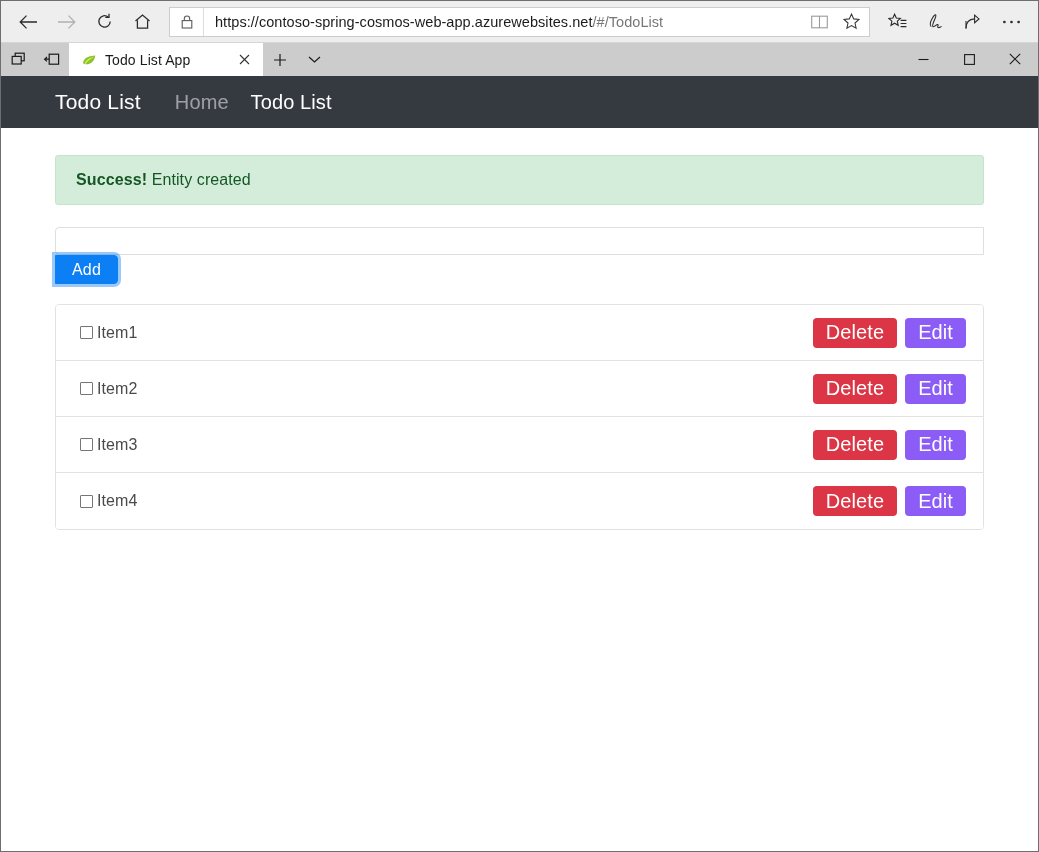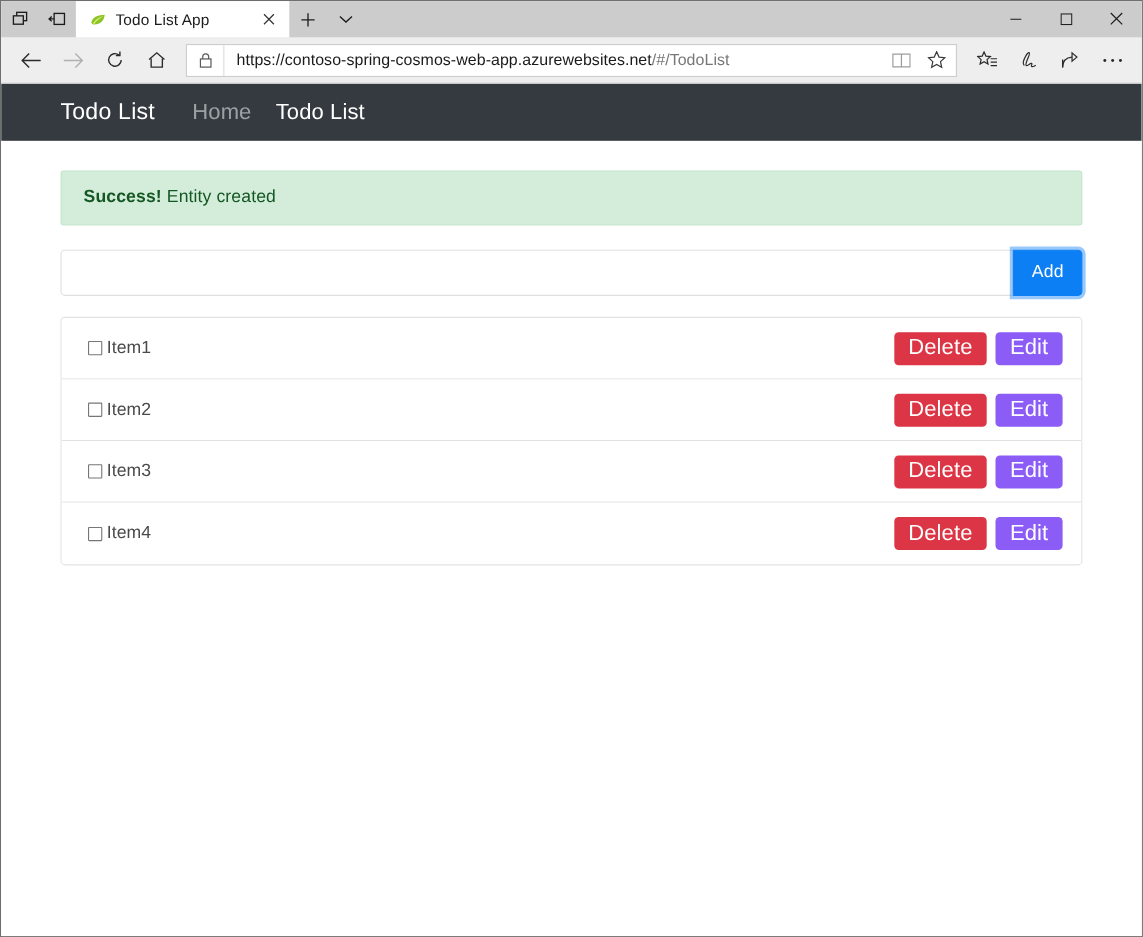--- a/index.html
+++ b/index.html
@@ -175,20 +175,21 @@
     padding: 15px 20px;
     font-size: 16px;
     letter-spacing: 0.1px;
   }
   #alert b { font-weight: bold; }
 
   #addrow {
     margin-top: 22px;
     display: flex;
     height: 57px;
+    flex-direction: column;
   }
   #todo-input {
     flex: 1 1 auto;
     border: 1px solid #dfdfdf;
     border-radius: 4px 0 0 4px;
     background: #fff;
     height: 42px;
     font-size: 15px;
     padding: 0 12px;
     outline: none;
@@ -203,21 +204,21 @@
     border: 1px solid #0d7ff5;
     border-radius: 0 4px 4px 0;
     font-size: 16px;
     cursor: pointer;
     box-shadow: 0 0 0 3px rgba(13,127,245,0.42);
     font-family: "Liberation Sans", sans-serif;
     letter-spacing: 0.2px;
   }
 
   #todo-list {
-    margin-top: 4px;
+    margin-top: 20px;
     border: 1px solid #e2e2e2;
     border-radius: 4px;
     overflow: hidden;
   }
   .todo-item {
     height: 56px;
     display: flex;
     align-items: center;
     padding: 0 17px 0 24px;
     border-bottom: 1px solid #e2e2e2;
@@ -253,82 +254,20 @@
     letter-spacing: 0.1px;
   }
   .btn-del { background: #dc3545; padding: 0 13px; }
   .btn-edit { background: #8b5cf6; padding: 0 13px; }
 </style>
 </head>
 <body>
 
 <div id="window">
 
-  <div id="tabstrip">
-
-    <div class="sys-icon-btn" title="Set these tabs aside">
-      <svg width="17" height="17" viewBox="0 0 17 17" fill="none" stroke="currentColor" stroke-width="1.2">
-        <rect x="5.2" y="2.2" width="9" height="7.6"></rect>
-        <rect x="2.2" y="5.4" width="9" height="7.6" fill="#cccccc"></rect>
-      </svg>
-    </div>
-
-    <div class="sys-icon-btn" title="Tabs you've set aside">
-      <svg width="18" height="17" viewBox="0 0 18 17" fill="none" stroke="currentColor" stroke-width="1.2">
-        <rect x="6.2" y="3.2" width="9.4" height="10"></rect>
-        <path d="M6.2 8.2 H1.6 M4 6 L1.6 8.2 L4 10.4"></path>
-      </svg>
-    </div>
-
-    <div class="tab">
-      <span class="tab-favicon">
-        <svg width="16" height="16" viewBox="0 0 16 16">
-          <path d="M2 10.4 C3.2 5.2 8.6 3.6 14.2 3.4 C13.6 9.4 9.4 12.6 4.2 12.2 C3 12.1 2.2 11.4 2 10.4 Z" fill="#8bc428"></path>
-          <path d="M3.4 11.4 C5.6 7.6 9.4 5.6 13.2 4.6 C9.8 6.8 6.6 9 4.6 12.1 Z" fill="#d8e86a"></path>
-        </svg>
-      </span>
-      <span class="tab-title">Todo List App</span>
-      <span class="tab-close">
-        <svg width="11" height="11" viewBox="0 0 11 11" stroke="currentColor" stroke-width="1.1">
-          <path d="M1 1 L10 10 M10 1 L1 10"></path>
-        </svg>
-      </span>
-    </div>
-
-    <div class="newtab">
-      <svg width="14" height="14" viewBox="0 0 14 14" stroke="currentColor" stroke-width="1.2">
-        <path d="M7 1 V13 M1 7 H13"></path>
-      </svg>
-    </div>
-
-    <div class="tabmenu">
-      <svg width="13" height="9" viewBox="0 0 13 9" fill="none" stroke="currentColor" stroke-width="1.2">
-        <path d="M1 2 L6.5 7 L12 2"></path>
-      </svg>
-    </div>
-
-    <div id="wincontrols">
-      <div class="wc">
-        <svg width="11" height="11" viewBox="0 0 11 11" stroke="currentColor" stroke-width="1.1">
-          <path d="M0.5 5.5 H10.5"></path>
-        </svg>
-      </div>
-      <div class="wc">
-        <svg width="11" height="11" viewBox="0 0 11 11" fill="none" stroke="currentColor" stroke-width="1.1">
-          <rect x="0.6" y="0.6" width="9.8" height="9.8"></rect>
-        </svg>
-      </div>
-      <div class="wc">
-        <svg width="12" height="12" viewBox="0 0 12 12" stroke="currentColor" stroke-width="1.1">
-          <path d="M0.8 0.8 L11.2 11.2 M11.2 0.8 L0.8 11.2"></path>
-        </svg>
-      </div>
-    </div>
-  </div>
-
   <div id="toolbar">
 
     <div class="nav-btn">
       <svg width="19" height="16" viewBox="0 0 19 16" fill="none" stroke="currentColor" stroke-width="1.3">
         <path d="M18 8 H1.5 M7.5 1.6 L1.2 8 L7.5 14.4"></path>
       </svg>
     </div>
 
     <div class="nav-btn disabled">
       <svg width="19" height="16" viewBox="0 0 19 16" fill="none" stroke="currentColor" stroke-width="1.3">
@@ -391,20 +330,82 @@
         <path d="M2 15.4 V8"></path>
       </svg>
     </div>
 
     <div class="tool-icon">
       <svg width="19" height="6" viewBox="0 0 19 6" fill="currentColor">
         <circle cx="2.4" cy="3" r="1.35"></circle>
           <circle cx="9.5" cy="3" r="1.35"></circle>
           <circle cx="16.6" cy="3" r="1.35"></circle>
       </svg>
+    </div>
+  </div>
+
+  <div id="tabstrip">
+
+    <div class="sys-icon-btn" title="Set these tabs aside">
+      <svg width="17" height="17" viewBox="0 0 17 17" fill="none" stroke="currentColor" stroke-width="1.2">
+        <rect x="5.2" y="2.2" width="9" height="7.6"></rect>
+        <rect x="2.2" y="5.4" width="9" height="7.6" fill="#cccccc"></rect>
+      </svg>
+    </div>
+
+    <div class="sys-icon-btn" title="Tabs you've set aside">
+      <svg width="18" height="17" viewBox="0 0 18 17" fill="none" stroke="currentColor" stroke-width="1.2">
+        <rect x="6.2" y="3.2" width="9.4" height="10"></rect>
+        <path d="M6.2 8.2 H1.6 M4 6 L1.6 8.2 L4 10.4"></path>
+      </svg>
+    </div>
+
+    <div class="tab">
+      <span class="tab-favicon">
+        <svg width="16" height="16" viewBox="0 0 16 16">
+          <path d="M2 10.4 C3.2 5.2 8.6 3.6 14.2 3.4 C13.6 9.4 9.4 12.6 4.2 12.2 C3 12.1 2.2 11.4 2 10.4 Z" fill="#8bc428"></path>
+          <path d="M3.4 11.4 C5.6 7.6 9.4 5.6 13.2 4.6 C9.8 6.8 6.6 9 4.6 12.1 Z" fill="#d8e86a"></path>
+        </svg>
+      </span>
+      <span class="tab-title">Todo List App</span>
+      <span class="tab-close">
+        <svg width="11" height="11" viewBox="0 0 11 11" stroke="currentColor" stroke-width="1.1">
+          <path d="M1 1 L10 10 M10 1 L1 10"></path>
+        </svg>
+      </span>
+    </div>
+
+    <div class="newtab">
+      <svg width="14" height="14" viewBox="0 0 14 14" stroke="currentColor" stroke-width="1.2">
+        <path d="M7 1 V13 M1 7 H13"></path>
+      </svg>
+    </div>
+
+    <div class="tabmenu">
+      <svg width="13" height="9" viewBox="0 0 13 9" fill="none" stroke="currentColor" stroke-width="1.2">
+        <path d="M1 2 L6.5 7 L12 2"></path>
+      </svg>
+    </div>
+
+    <div id="wincontrols">
+      <div class="wc">
+        <svg width="11" height="11" viewBox="0 0 11 11" stroke="currentColor" stroke-width="1.1">
+          <path d="M0.5 5.5 H10.5"></path>
+        </svg>
+      </div>
+      <div class="wc">
+        <svg width="11" height="11" viewBox="0 0 11 11" fill="none" stroke="currentColor" stroke-width="1.1">
+          <rect x="0.6" y="0.6" width="9.8" height="9.8"></rect>
+        </svg>
+      </div>
+      <div class="wc">
+        <svg width="12" height="12" viewBox="0 0 12 12" stroke="currentColor" stroke-width="1.1">
+          <path d="M0.8 0.8 L11.2 11.2 M11.2 0.8 L0.8 11.2"></path>
+        </svg>
+      </div>
     </div>
   </div>
 
   <div id="page">
 
     <div id="navbar">
       <span id="brand">Todo List</span>
       <a class="navlink muted" href="#" style="text-decoration:none">Home</a>
       <a class="navlink active" href="#" style="text-decoration:none">Todo List</a>
     </div>

